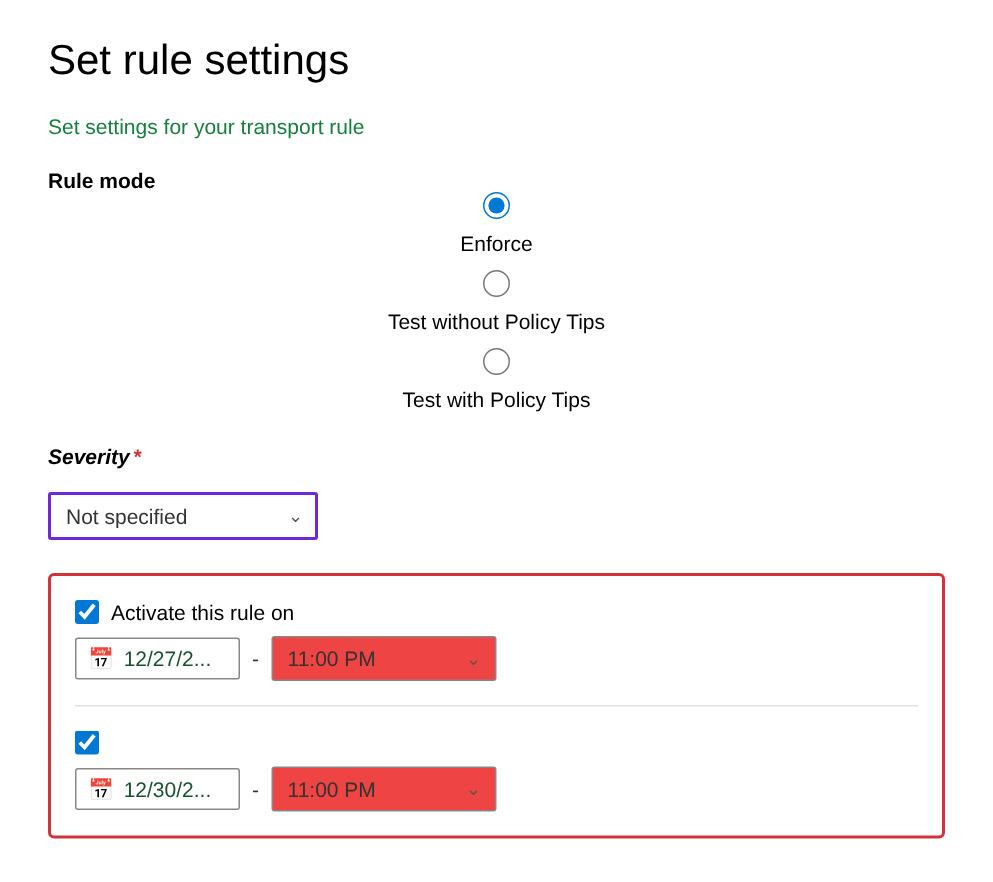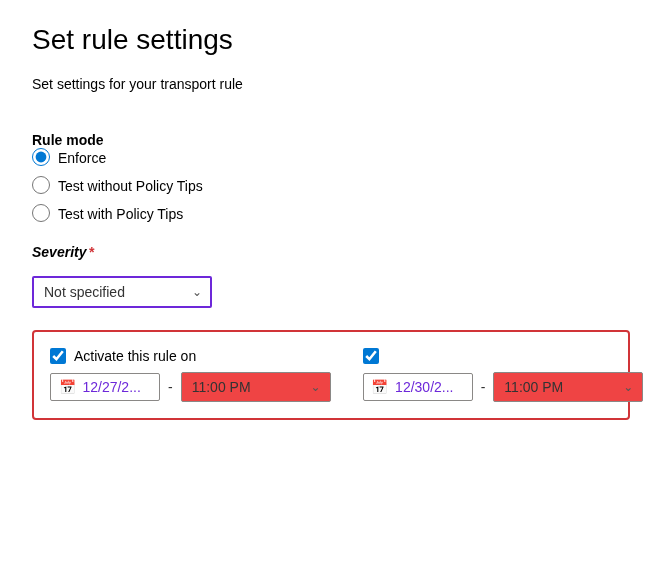--- a/index.html
+++ b/index.html
@@ -11,39 +11,40 @@
       min-height: 588px;
       padding: 24px 32px;
     }
     h1 {
       font-size: 28px;
       font-weight: 400;
       margin-bottom: 20px;
     }
     .subtitle {
       font-size: 14px;
-      color: #000000;
-      margin-bottom: 40px;
+      color: #15803d;
+      margin-bottom: 20px;
     }
     .section-label {
       font-size: 14px;
       font-weight: 700;
     }
     .radio-group {
       display: flex;
       flex-direction: column;
       gap: 10px;
       margin-bottom: 22px;
     }
     .radio-item {
       display: flex;
-      align-items: flex-end;
-      gap: 8px;
-      font-size: 14px;
-      cursor: pointer;
+      align-items: center;
+      gap: 8px;
+      font-size: 14px;
+      cursor: pointer;
+      flex-direction: column;
     }
     .radio-input {
       width: 18px;
       height: 18px;
       accent-color: #0078d4;
       cursor: pointer;
     }
     .severity-section {
       margin-bottom: 22px;
     }
@@ -81,21 +82,21 @@
       transform: translateY(-50%);
       pointer-events: none;
       font-size: 12px;
       color: #555;
     }
     .highlighted-box {
       border: 2px solid #d13438;
       border-radius: 4px;
       padding: 16px;
       display: flex;
-      flex-direction: row;
+      flex-direction: column;
       gap: 16px;
     }
     .rule-row {
       display: flex;
       flex-direction: column;
       gap: 8px;
     }
     .checkbox-row {
       display: flex;
       align-items: center;
@@ -126,21 +127,21 @@
       color: #333;
       gap: 6px;
     }
     .date-icon {
       font-size: 14px;
       color: #555;
       flex-shrink: 0;
     }
     .date-text {
       font-size: 14px;
-      color: #6d28d9;
+      color: #14532d;
     }
     .dash {
       font-size: 14px;
       color: #333;
     }
     .time-select-wrapper {
       position: relative;
       display: inline-block;
       width: 150px;
     }

